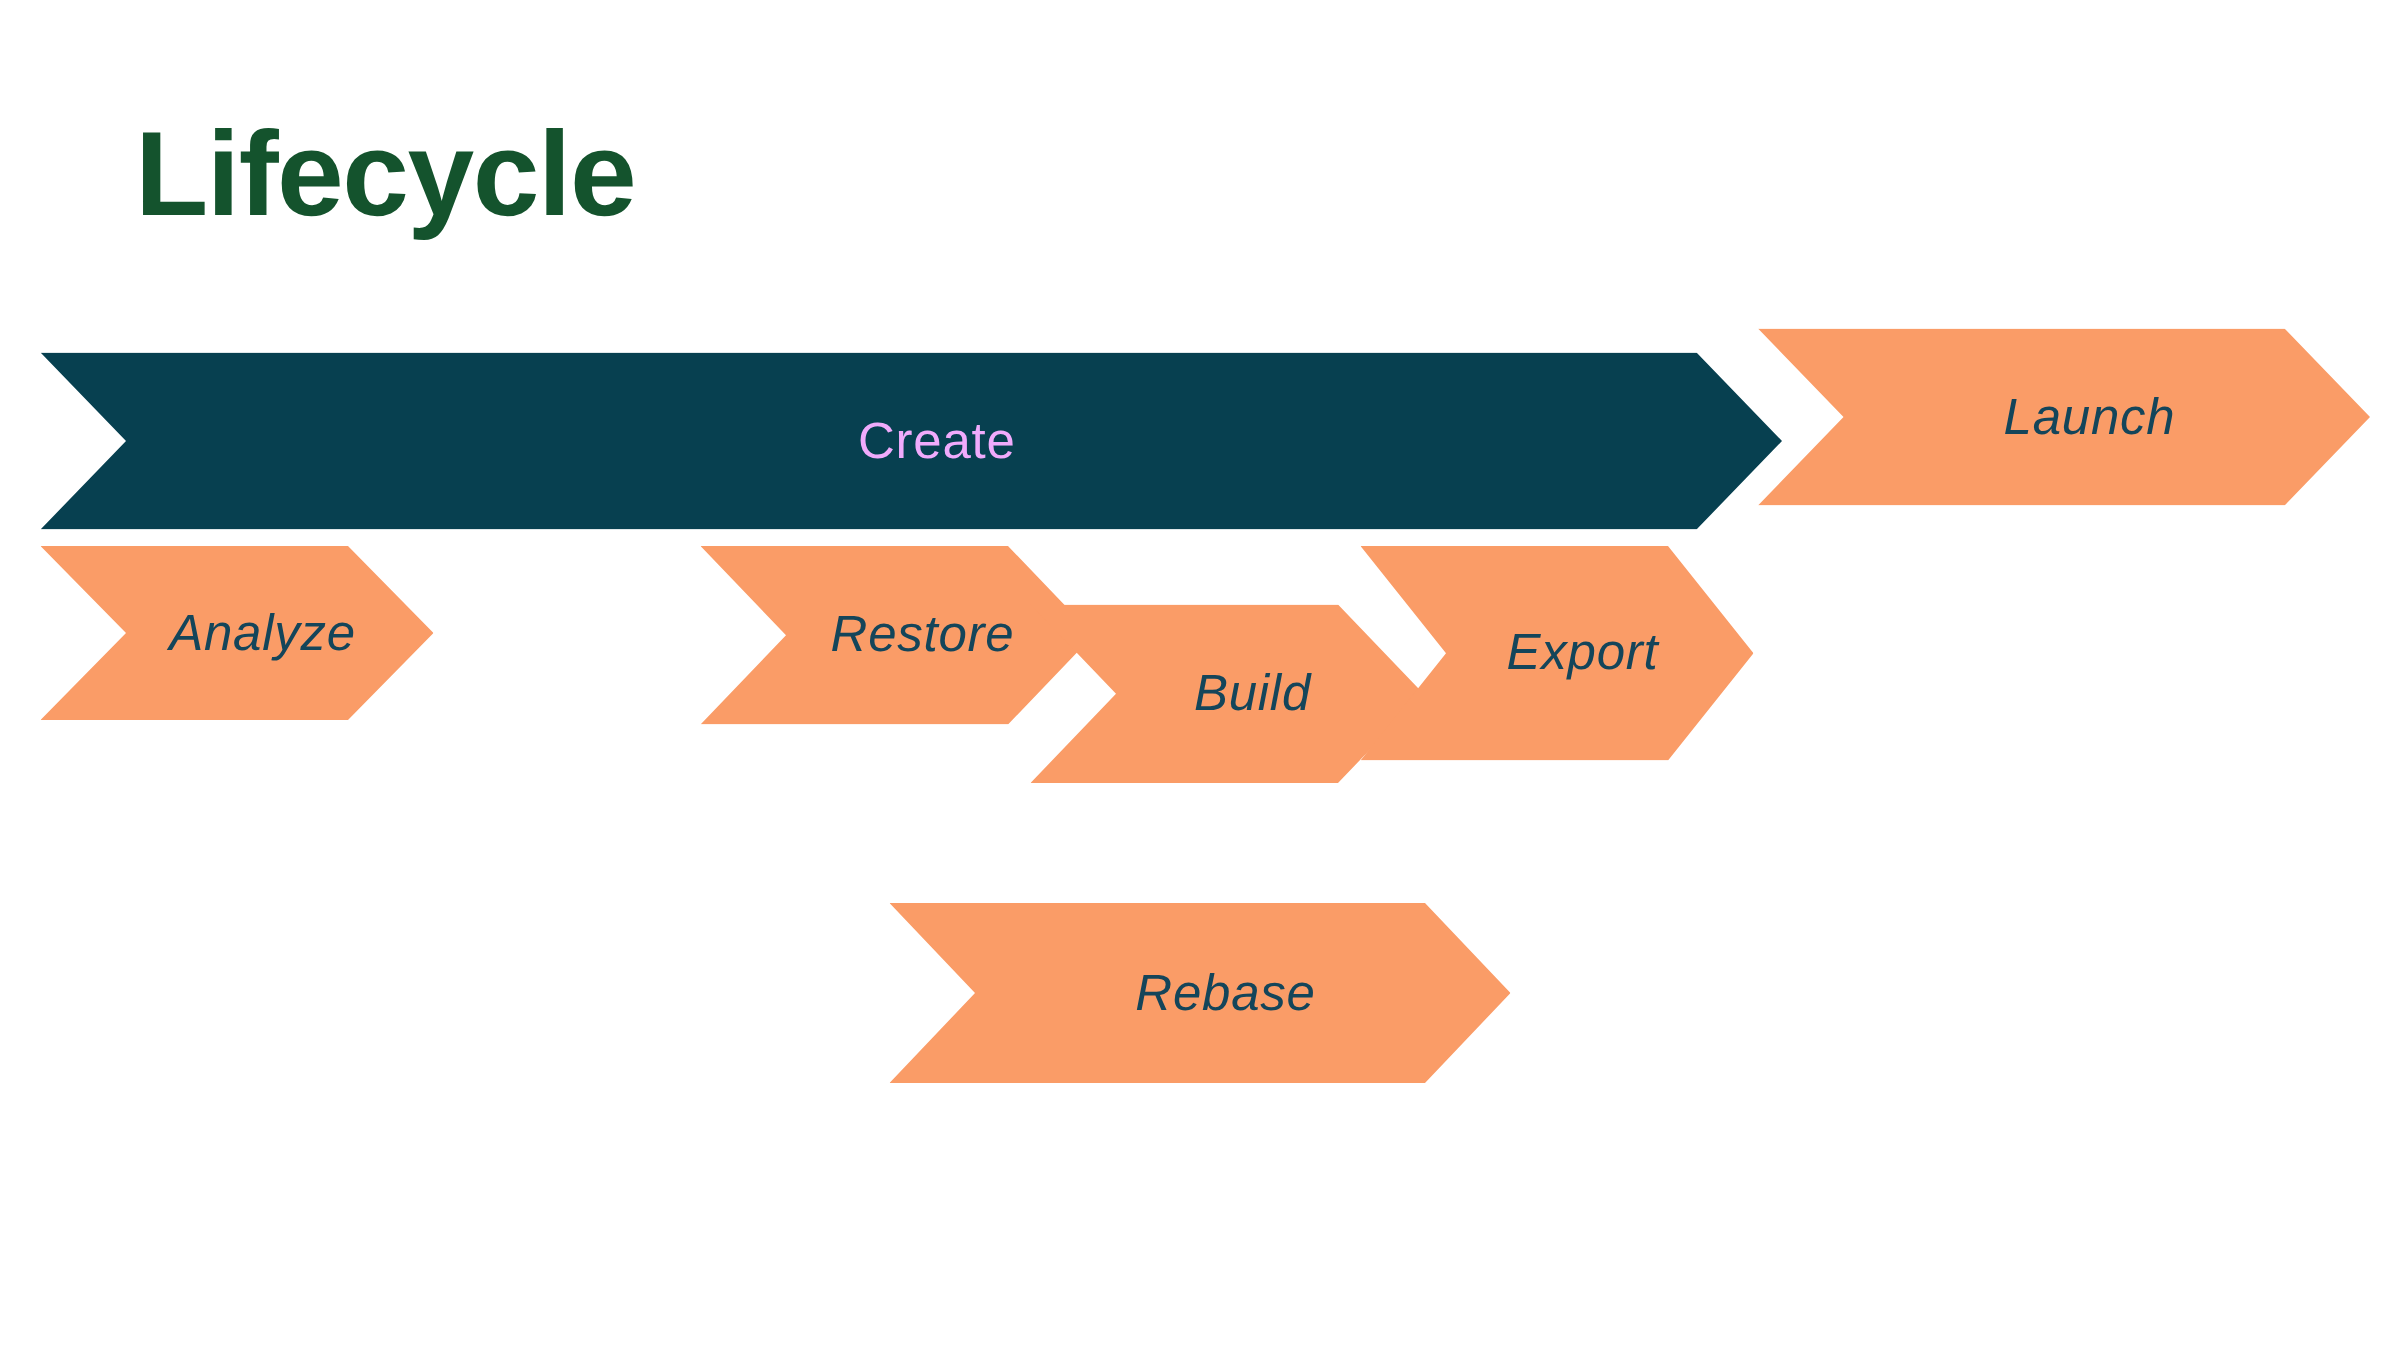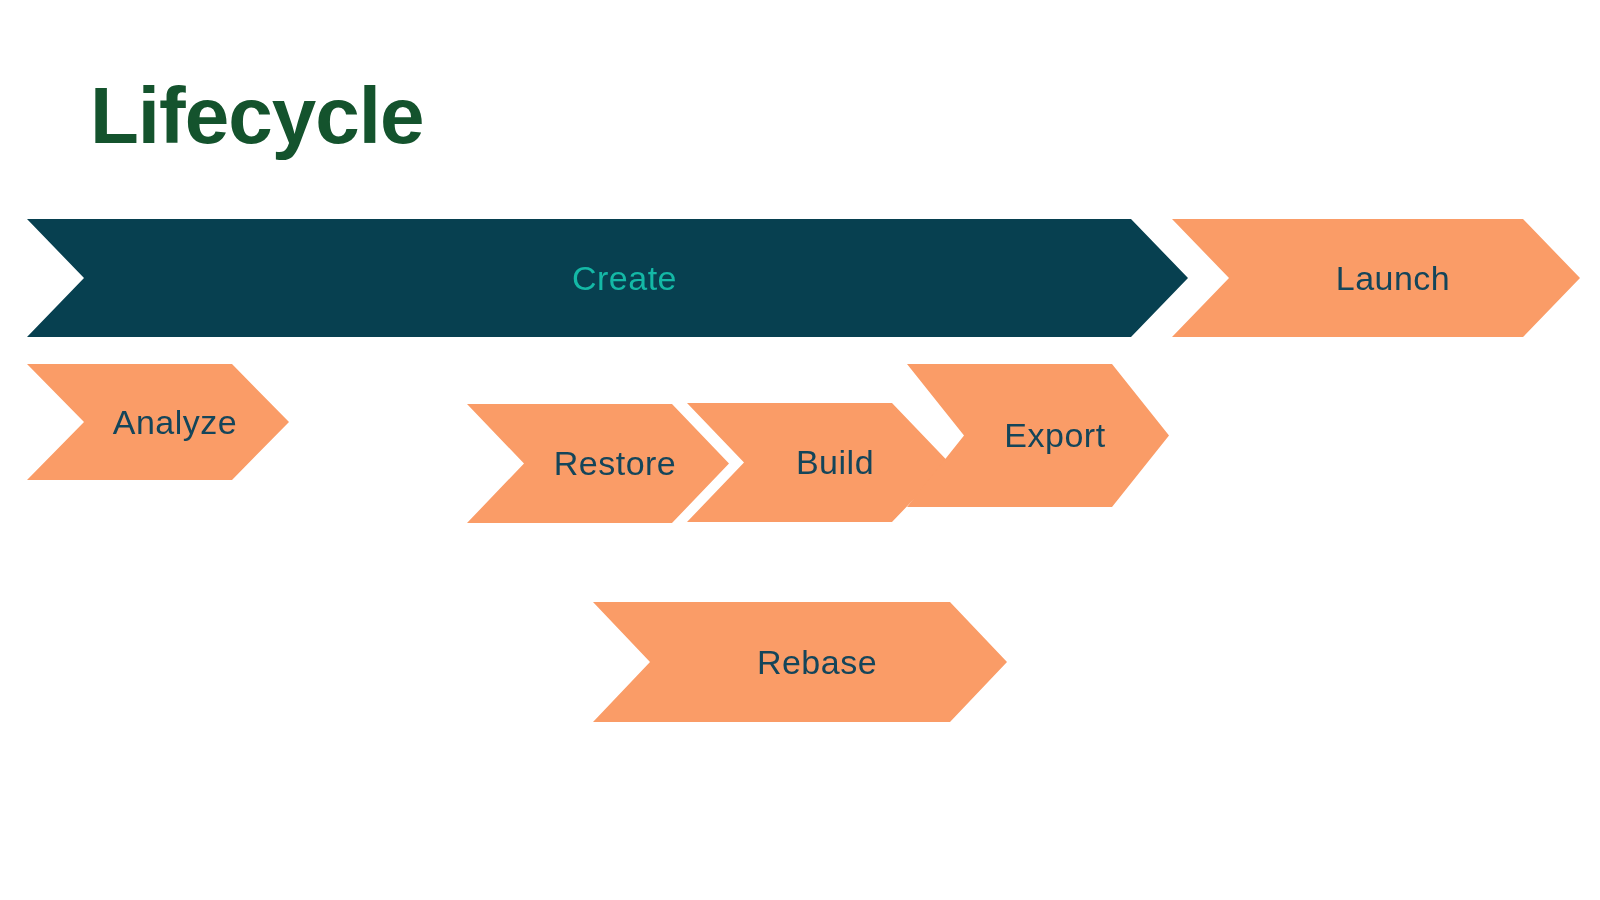--- a/index.html
+++ b/index.html
@@ -37,31 +37,31 @@
     letter-spacing: 0.5px;
     clip-path: polygon(
       0 0,
       calc(100% - 57px) 0,
       100% 50%,
       calc(100% - 57px) 100%,
       0 100%,
       57px 50%
     );
   }
-  .fill-teal   { background: #074050; color: #14b8a6; }
-  .fill-orange { background: #fa9c67; color: #14455a; }
+  .fill-teal   { background: #074050; color: #f0abfc; margin-top: 16px; }
+  .fill-orange { background: #fa9c67; color: #14455a; font-style: italic; }
 
   
   .arrow-create { left: 27px;   top: 219px; width: 1161px; height: 118px; }
   .arrow-launch { left: 1172px; top: 219px; width: 408px;  height: 118px; }
 
   
   .arrow-analyze { left: 27px;  top: 364px; width: 262px; height: 116px; align-items: center; }
   .arrow-detect  { left: 247px; top: 364px; width: 262px; height: 119px; }
-  .arrow-restore { left: 467px; top: 364px; width: 262px; height: 119px; margin-top: 40px; }
+  .arrow-restore { left: 467px; top: 364px; width: 262px; height: 119px; }
   .arrow-build   { left: 687px; top: 364px; width: 262px; height: 119px; margin-top: 39px; }
   .arrow-export  { left: 907px; top: 364px; width: 262px; height: 143px; }
 
   
   .arrow-rebase  { left: 593px; top: 602px; width: 414px; height: 120px; }
 
   .chevron-label {
     white-space: nowrap;
   }
 </style>

